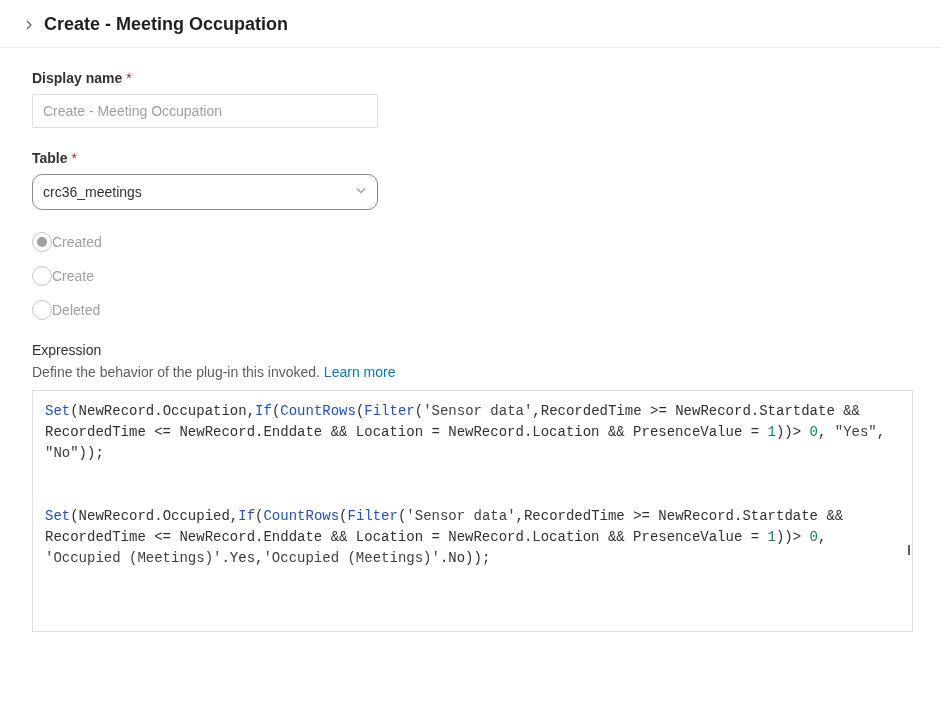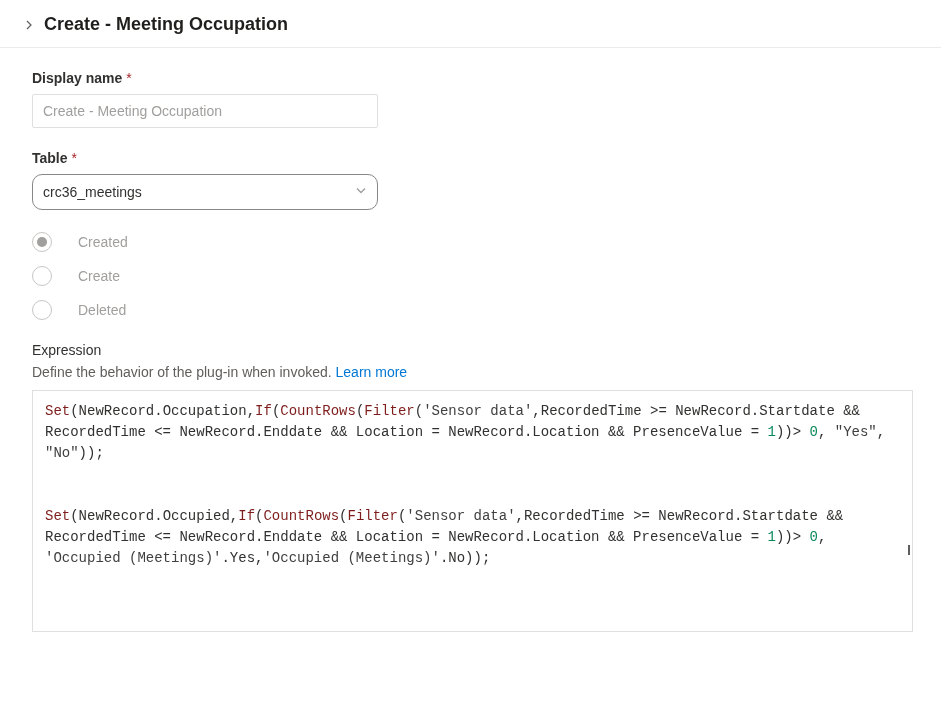--- a/index.html
+++ b/index.html
@@ -75,21 +75,21 @@
       position: absolute;
       right: 10px;
       top: 50%;
       transform: translateY(-50%);
       pointer-events: none;
     }
     .radio-group { margin-top: 10px; }
     .radio-item {
       display: flex;
       align-items: center;
-      gap: 26px;
+      gap: 0;
       margin-bottom: 14px;
     }
     .radio-circle {
       width: 20px;
       height: 20px;
       border: 1px solid #8a8886;
       border-radius: 50%;
       display: flex;
       align-items: center;
       justify-content: center;
@@ -128,21 +128,21 @@
       padding: 10px 12px;
       font-family: Consolas, "Courier New", monospace;
       font-size: 14px;
       line-height: 1.5;
       color: #323130;
       white-space: pre-wrap;
       word-break: break-word;
       min-height: 242px;
       position: relative;
     }
-    .tok-fn { color: #7f1d1d; }
+    .tok-fn { color: #1d4ed8; }
     .tok-str { color: #404040; }
     .tok-num { color: #09885a; }
     .scroll-mark {
       position: absolute;
       right: 2px;
       bottom: 76px;
       width: 2px;
       height: 10px;
       background: #605e5c;
     }
@@ -197,21 +197,21 @@
       <div class="radio-item">
         <span class="radio-circle disabled"></span>
         <span class="radio-label disabled">Deleted</span>
       </div>
     </div>
   </div>
 
   <div class="field-group" style="margin-bottom:0;">
     <div class="section-heading">Expression</div>
     <div class="section-sub">
-      <span>Define the behavior of the plug-in when invoked.</span>
+      <span>Define the behavior of the plug-in this invoked.</span>
       <a class="learn-link">Learn more</a>
     </div>
     <div class="code-editor"><span class="tok-fn">Set</span><span>(NewRecord.Occupation,</span><span class="tok-fn">If</span><span>(</span><span class="tok-fn">CountRows</span><span>(</span><span class="tok-fn">Filter</span><span>(</span><span class="tok-str">'Sensor data'</span><span>,RecordedTime &gt;= NewRecord.Startdate &amp;&amp; RecordedTime &lt;= NewRecord.Enddate &amp;&amp; Location = NewRecord.Location &amp;&amp; PresenceValue = </span><span class="tok-num">1</span><span>))&gt; </span><span class="tok-num">0</span><span>, </span><span class="tok-str">"Yes"</span><span>, </span><span class="tok-str">"No"</span><span>));</span>
 
 
 <span class="tok-fn">Set</span><span>(NewRecord.Occupied,</span><span class="tok-fn">If</span><span>(</span><span class="tok-fn">CountRows</span><span>(</span><span class="tok-fn">Filter</span><span>(</span><span class="tok-str">'Sensor data'</span><span>,RecordedTime &gt;= NewRecord.Startdate &amp;&amp; RecordedTime &lt;= NewRecord.Enddate &amp;&amp; Location = NewRecord.Location &amp;&amp; PresenceValue = </span><span class="tok-num">1</span><span>))&gt; </span><span class="tok-num">0</span><span>, </span><span class="tok-str">'Occupied (Meetings)'</span><span>.Yes,</span><span class="tok-str">'Occupied (Meetings)'</span><span>.No));</span><div class="scroll-mark"></div></div>
   </div>
 
 </div>
 

